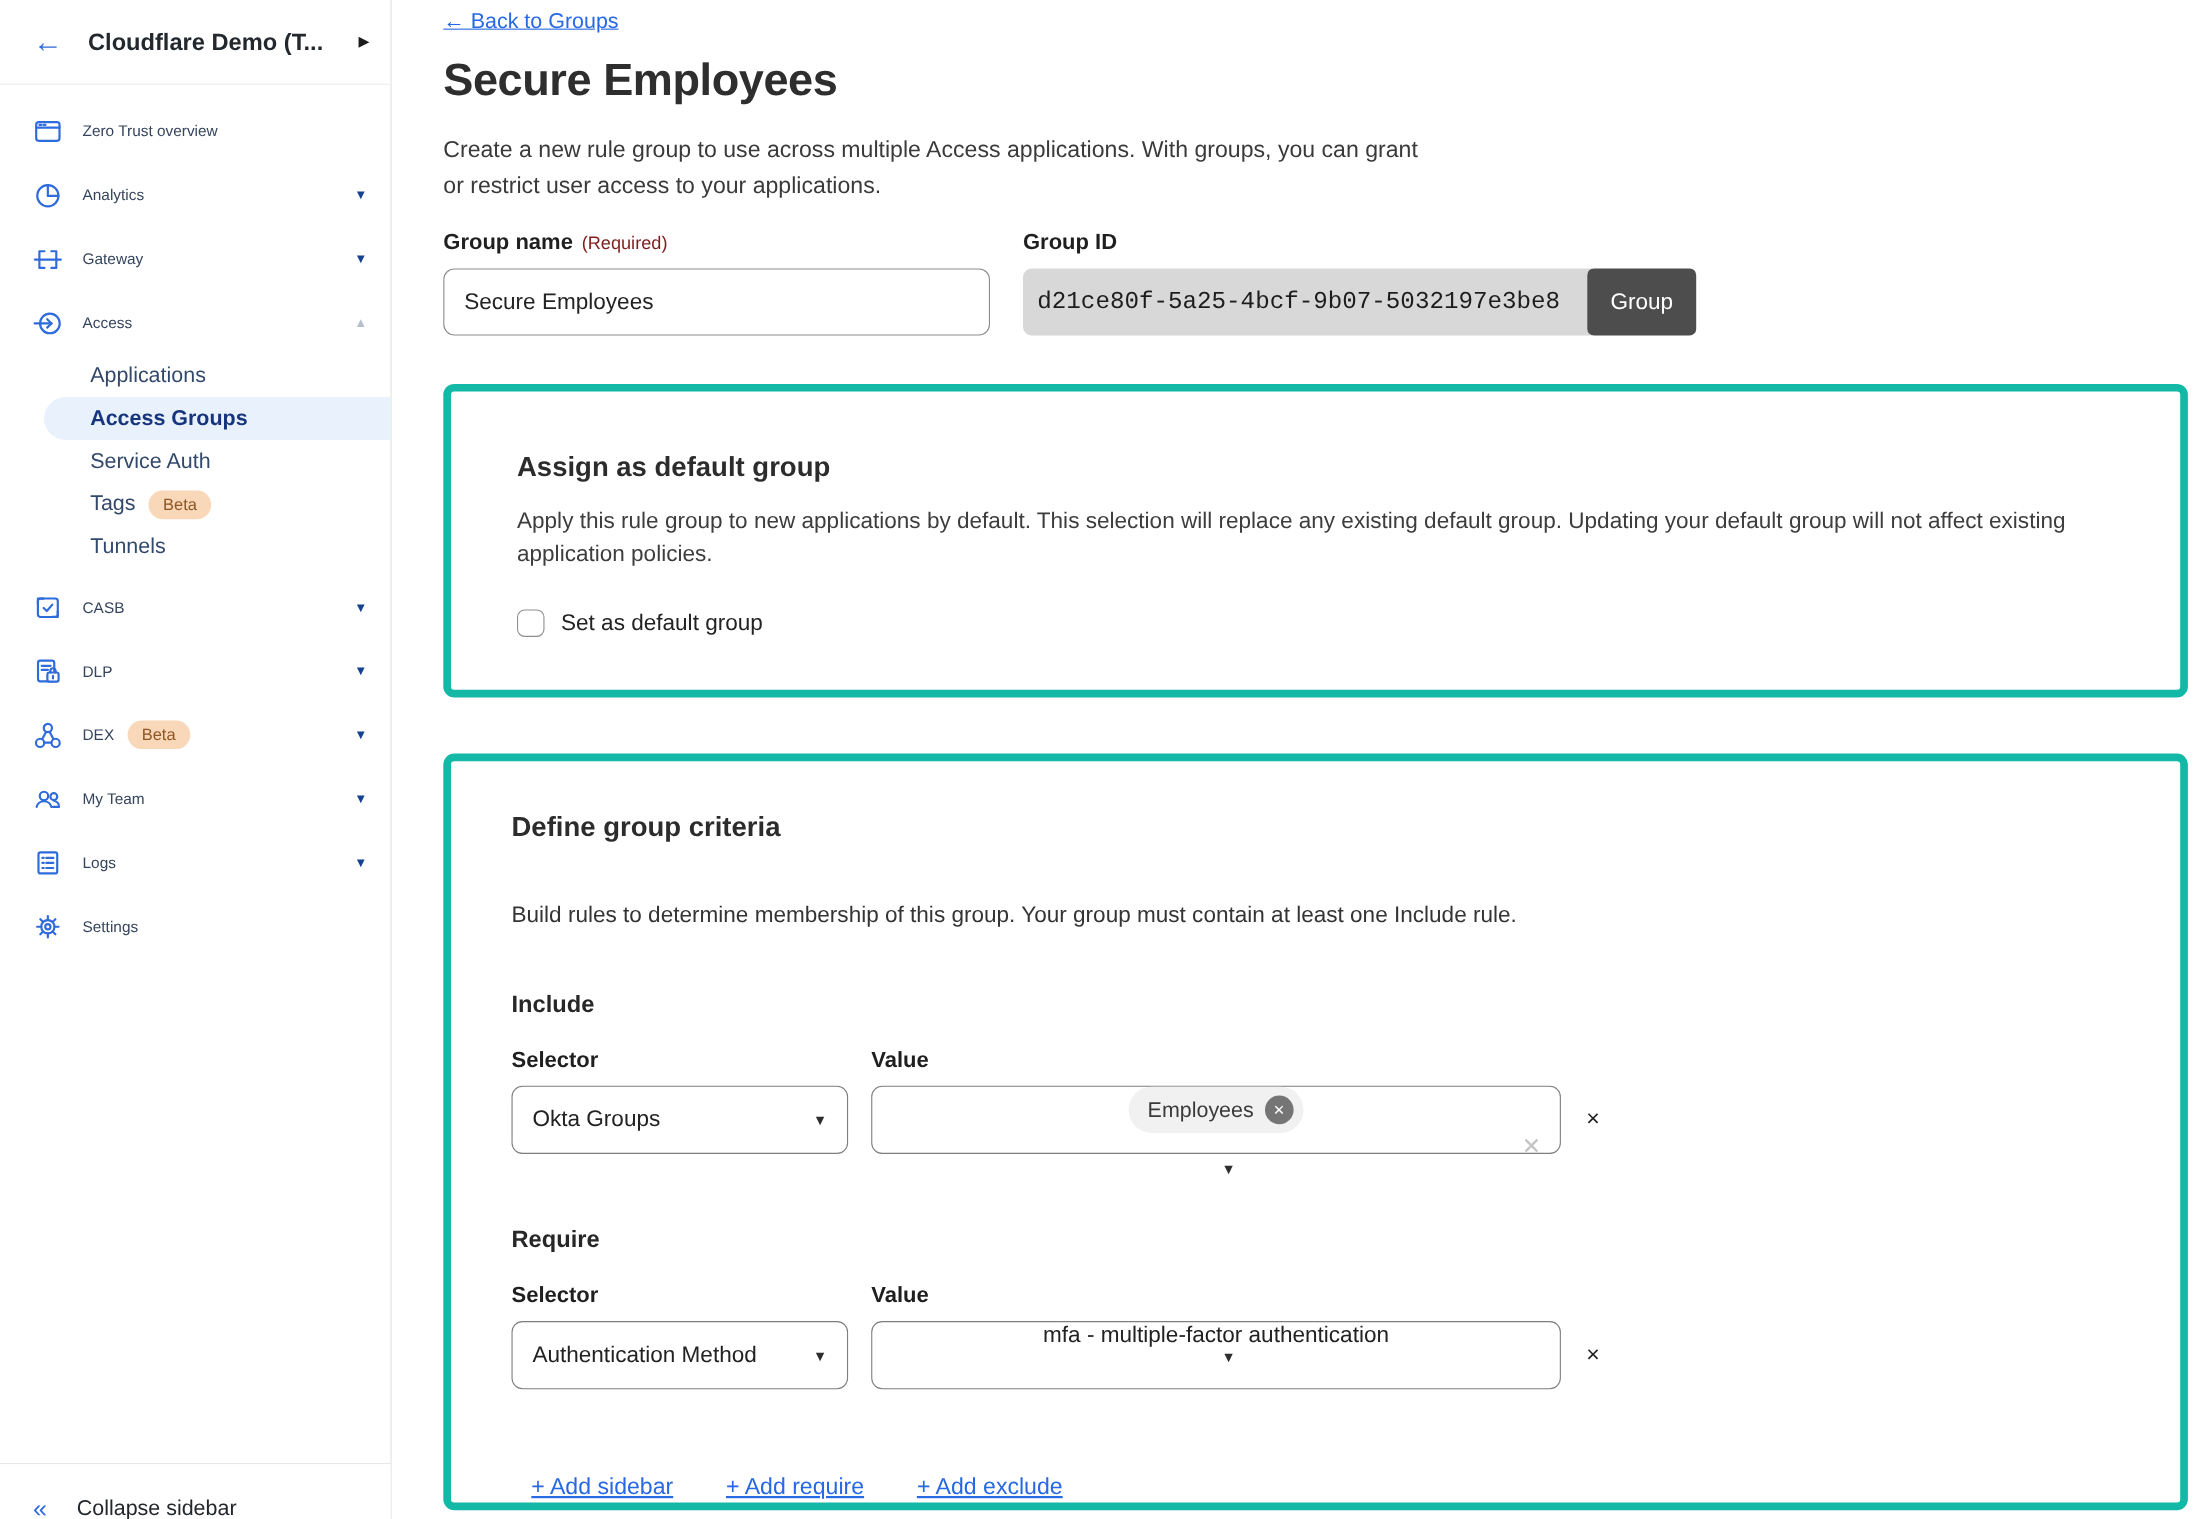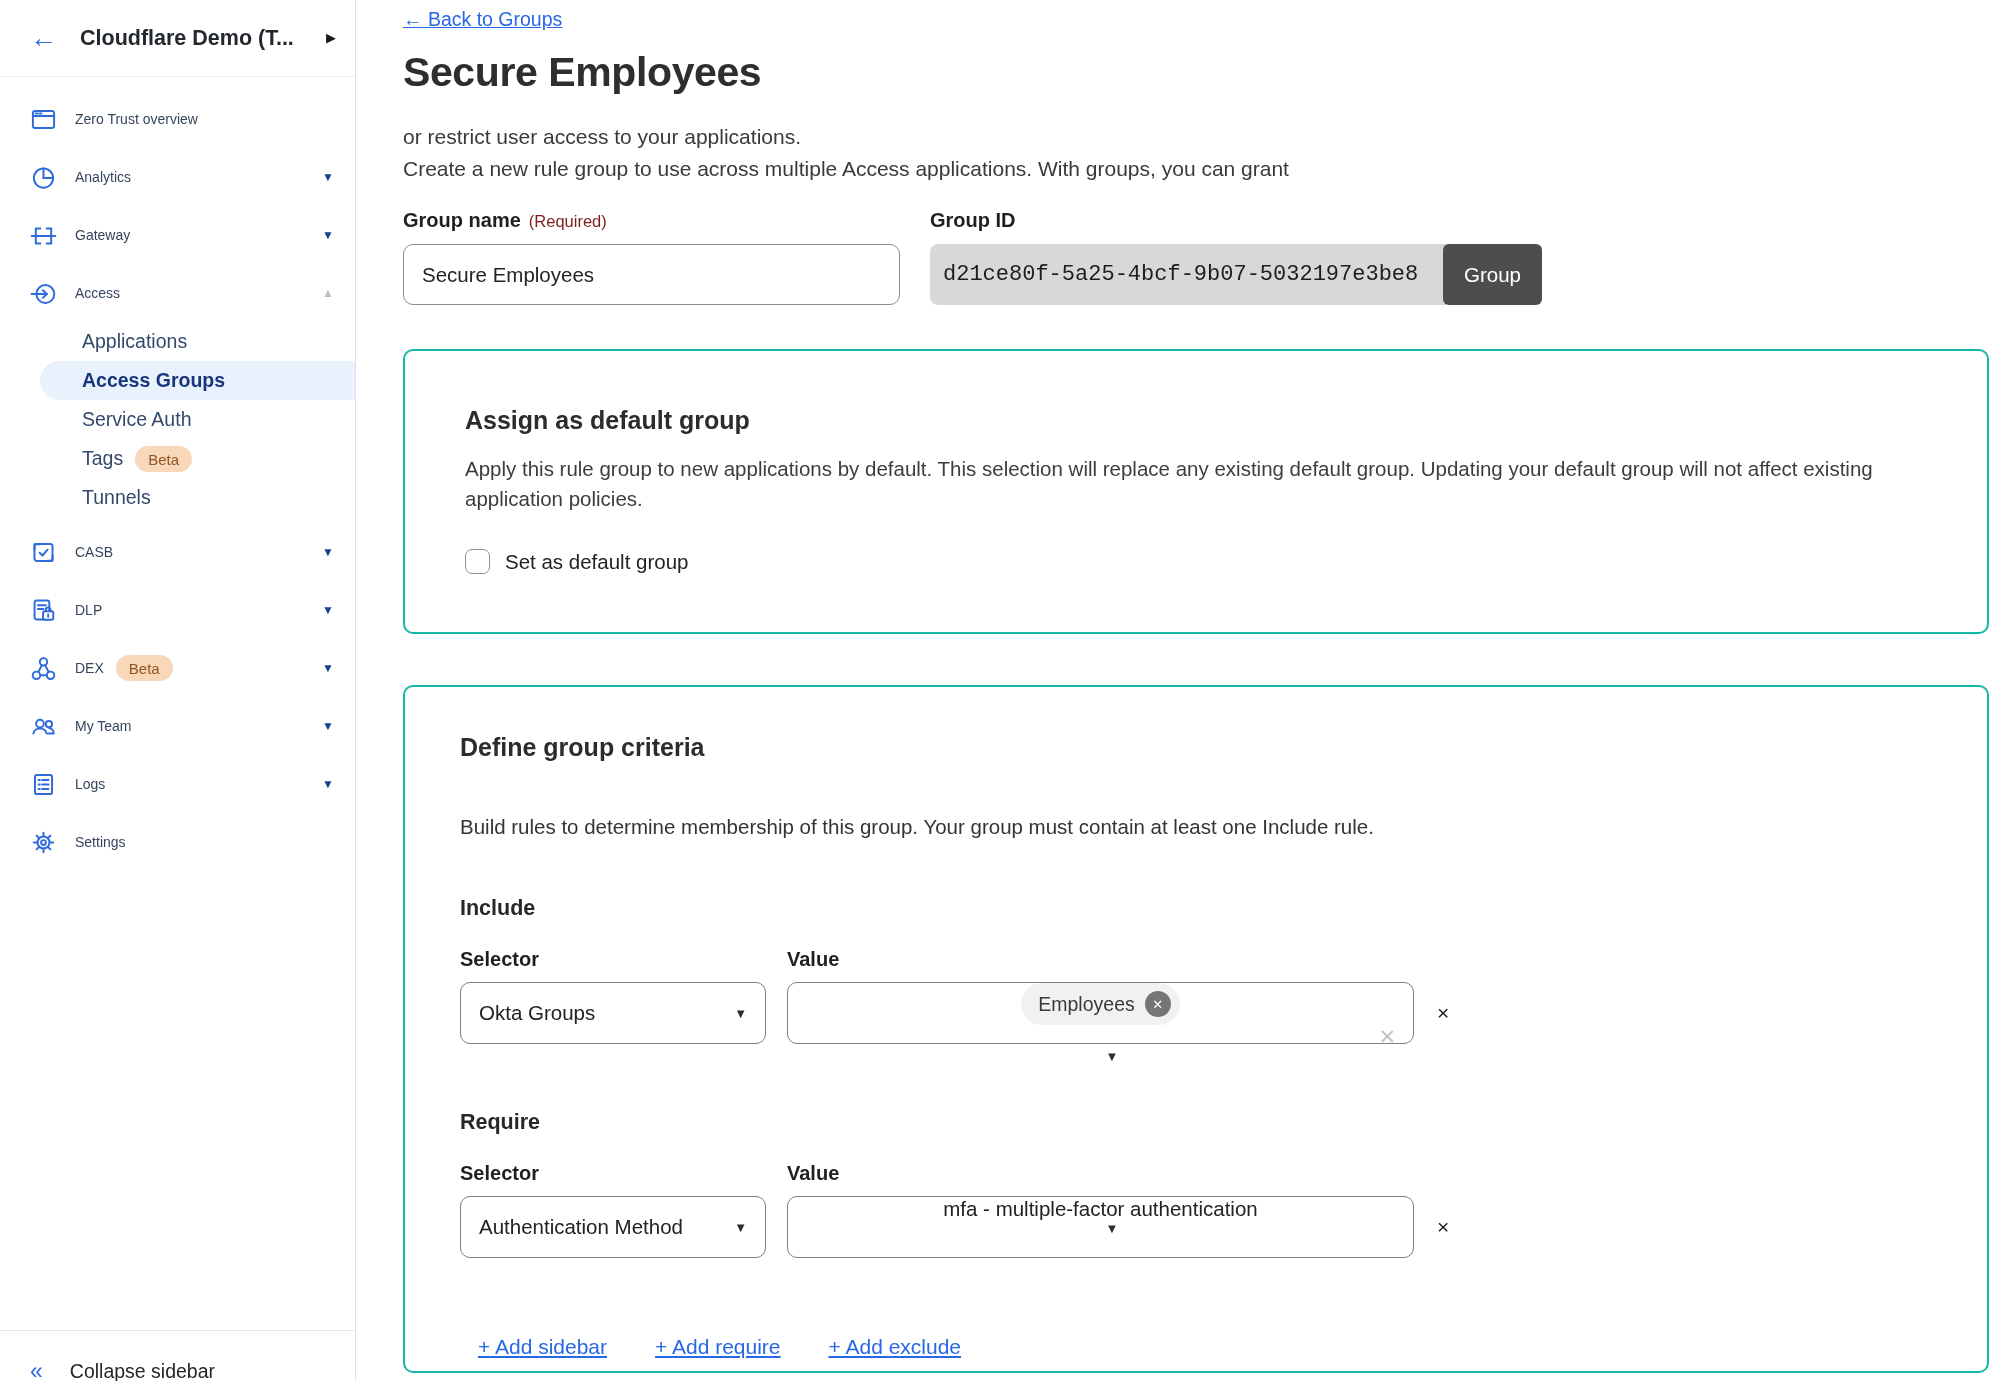--- a/index.html
+++ b/index.html
@@ -57,21 +57,21 @@
     font-family:"Liberation Sans", sans-serif; outline:none; background:#fff; }
   .id-col { margin-left:30px; }
   .id-row { margin-top:12px; display:flex; }
   .id-box { width:517px; height:61px; background:#d8d8d8; border-radius:8px 0 0 8px;
     display:flex; align-items:center; padding-left:13px;
     font-family:"Liberation Mono", monospace; font-size:22px; color:#1d1d1d; white-space:nowrap; }
   .copy-btn { width:99px; height:61px; background:#4d4d4d; color:#fff; border:none;
     border-radius:6px; margin-left:-4px; font-size:20.5px; cursor:pointer;
     font-family:"Liberation Sans", sans-serif; }
 
-  .card { width:1586px; border:2px solid #14b8a6; border-radius:10px; background:#fff; }
+  .card { width:1586px; border:7px solid #14b8a6; border-radius:10px; background:#fff; }
   .card-1 { margin-top:44px; height:285px; padding:55px 60px 0; }
   .card-title { font-size:25px; font-weight:700; color:#2c2c2c; }
   .card-body { margin-top:19px; font-size:20.5px; line-height:30px; color:#3d3d3d; }
   .check-row { margin-top:35px; display:flex; align-items:center; cursor:pointer; }
   .checkbox { width:25px; height:25px; border:1.6px solid #8f8f8f; border-radius:7px; background:#fff; flex:none; }
   .check-label { margin-left:15px; font-size:20.5px; color:#232323; }
 
   .card-2 { margin-top:51px; height:688px; padding:46px 60px 0 55px; overflow:hidden; }
   .section-desc { margin-top:53px; font-size:20.5px; color:#343434; }
   .rule-heading { margin-top:57px; font-size:21.5px; font-weight:700; color:#272727; }
@@ -273,22 +273,22 @@
   </div>
 </div>
 
 <div class="main">
 
   <a class="back-link">← Back to Groups</a>
 
   <h1 class="page-title">Secure Employees</h1>
 
   <div class="page-desc">
+    <div>Create a new rule group to use across multiple Access applications. With groups, you can grant</div>
     <div>or restrict user access to your applications.</div>
-    <div>Create a new rule group to use across multiple Access applications. With groups, you can grant</div>
   </div>
 
   <div class="form-row">
     <div class="name-col">
       <div>
         <span class="field-label">Group name</span><span class="required-hint">(Required)</span>
       </div>
       <input class="name-input" type="text" value="Secure Employees" style="">
     </div>
 

